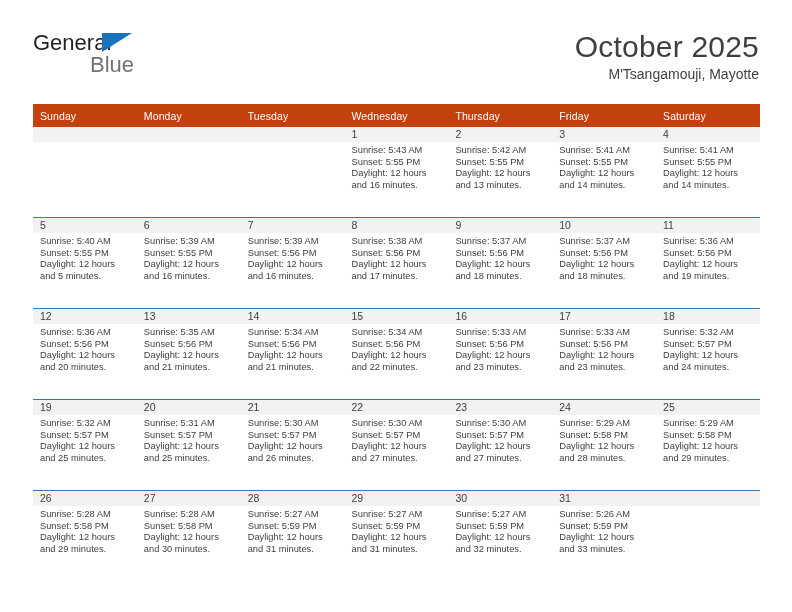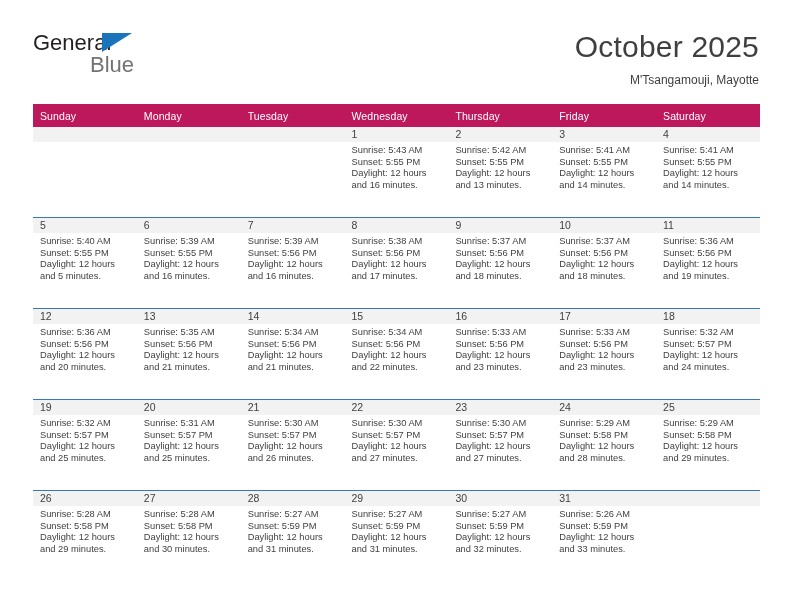--- a/index.html
+++ b/index.html
@@ -70,42 +70,42 @@
     text-align: right;
   }
   .cal-title {
     font-size: 30px;
     color: #3f3f3f;
     font-weight: normal;
     letter-spacing: 0.2px;
     white-space: nowrap;
   }
   .cal-subtitle {
-    margin-top: 9px;
-    font-size: 12px;
+    margin-top: 2px;
+    font-size: 14px;
     color: #3f3f3f;
     white-space: nowrap;
   }
 
   
   .cal-wrap {
     position: absolute;
     left: 33px;
     top: 104px;
     width: 727px;
   }
   table.cal {
     border-collapse: collapse;
     table-layout: fixed;
     width: 727px;
   }
   table.cal col { width: 103.857px; }
 
   thead th {
-    background: #be185d;
+    background: #c2410c;
     color: #ffffff;
     font-size: 10.5px;
     font-weight: normal;
     text-align: left;
     padding: 5px 0 5px 7px;
     height: 13px;
     border: none;
     letter-spacing: 0.1px;
   }
 

